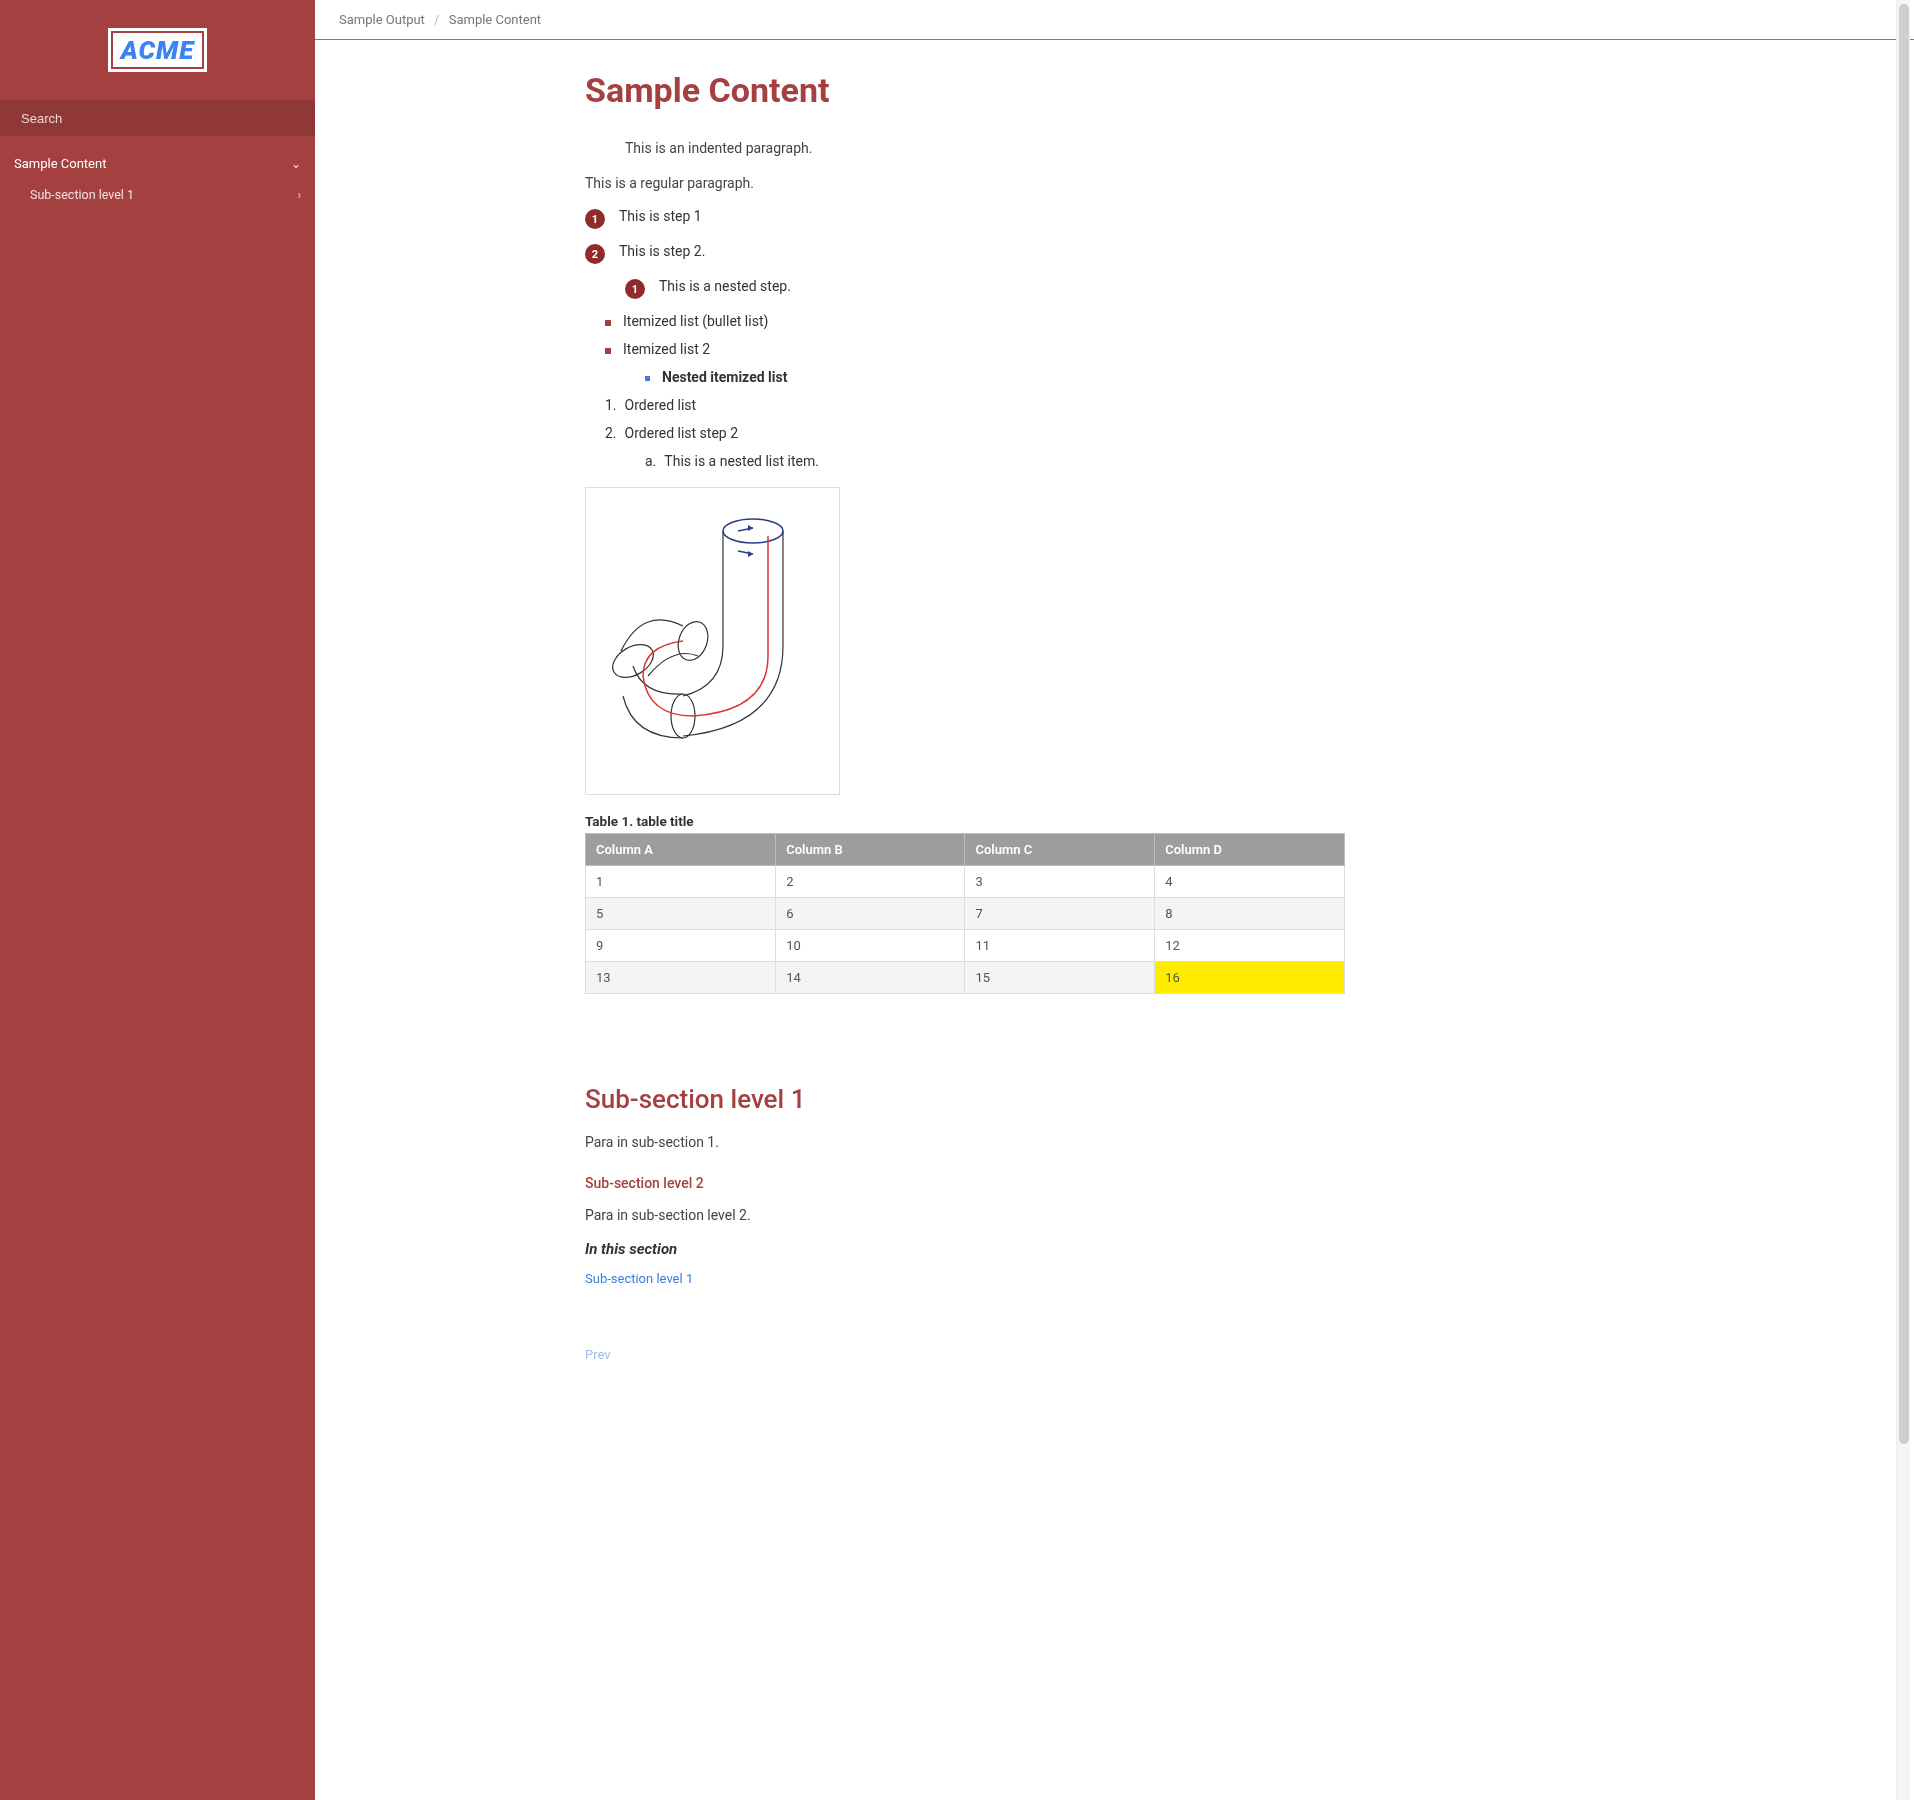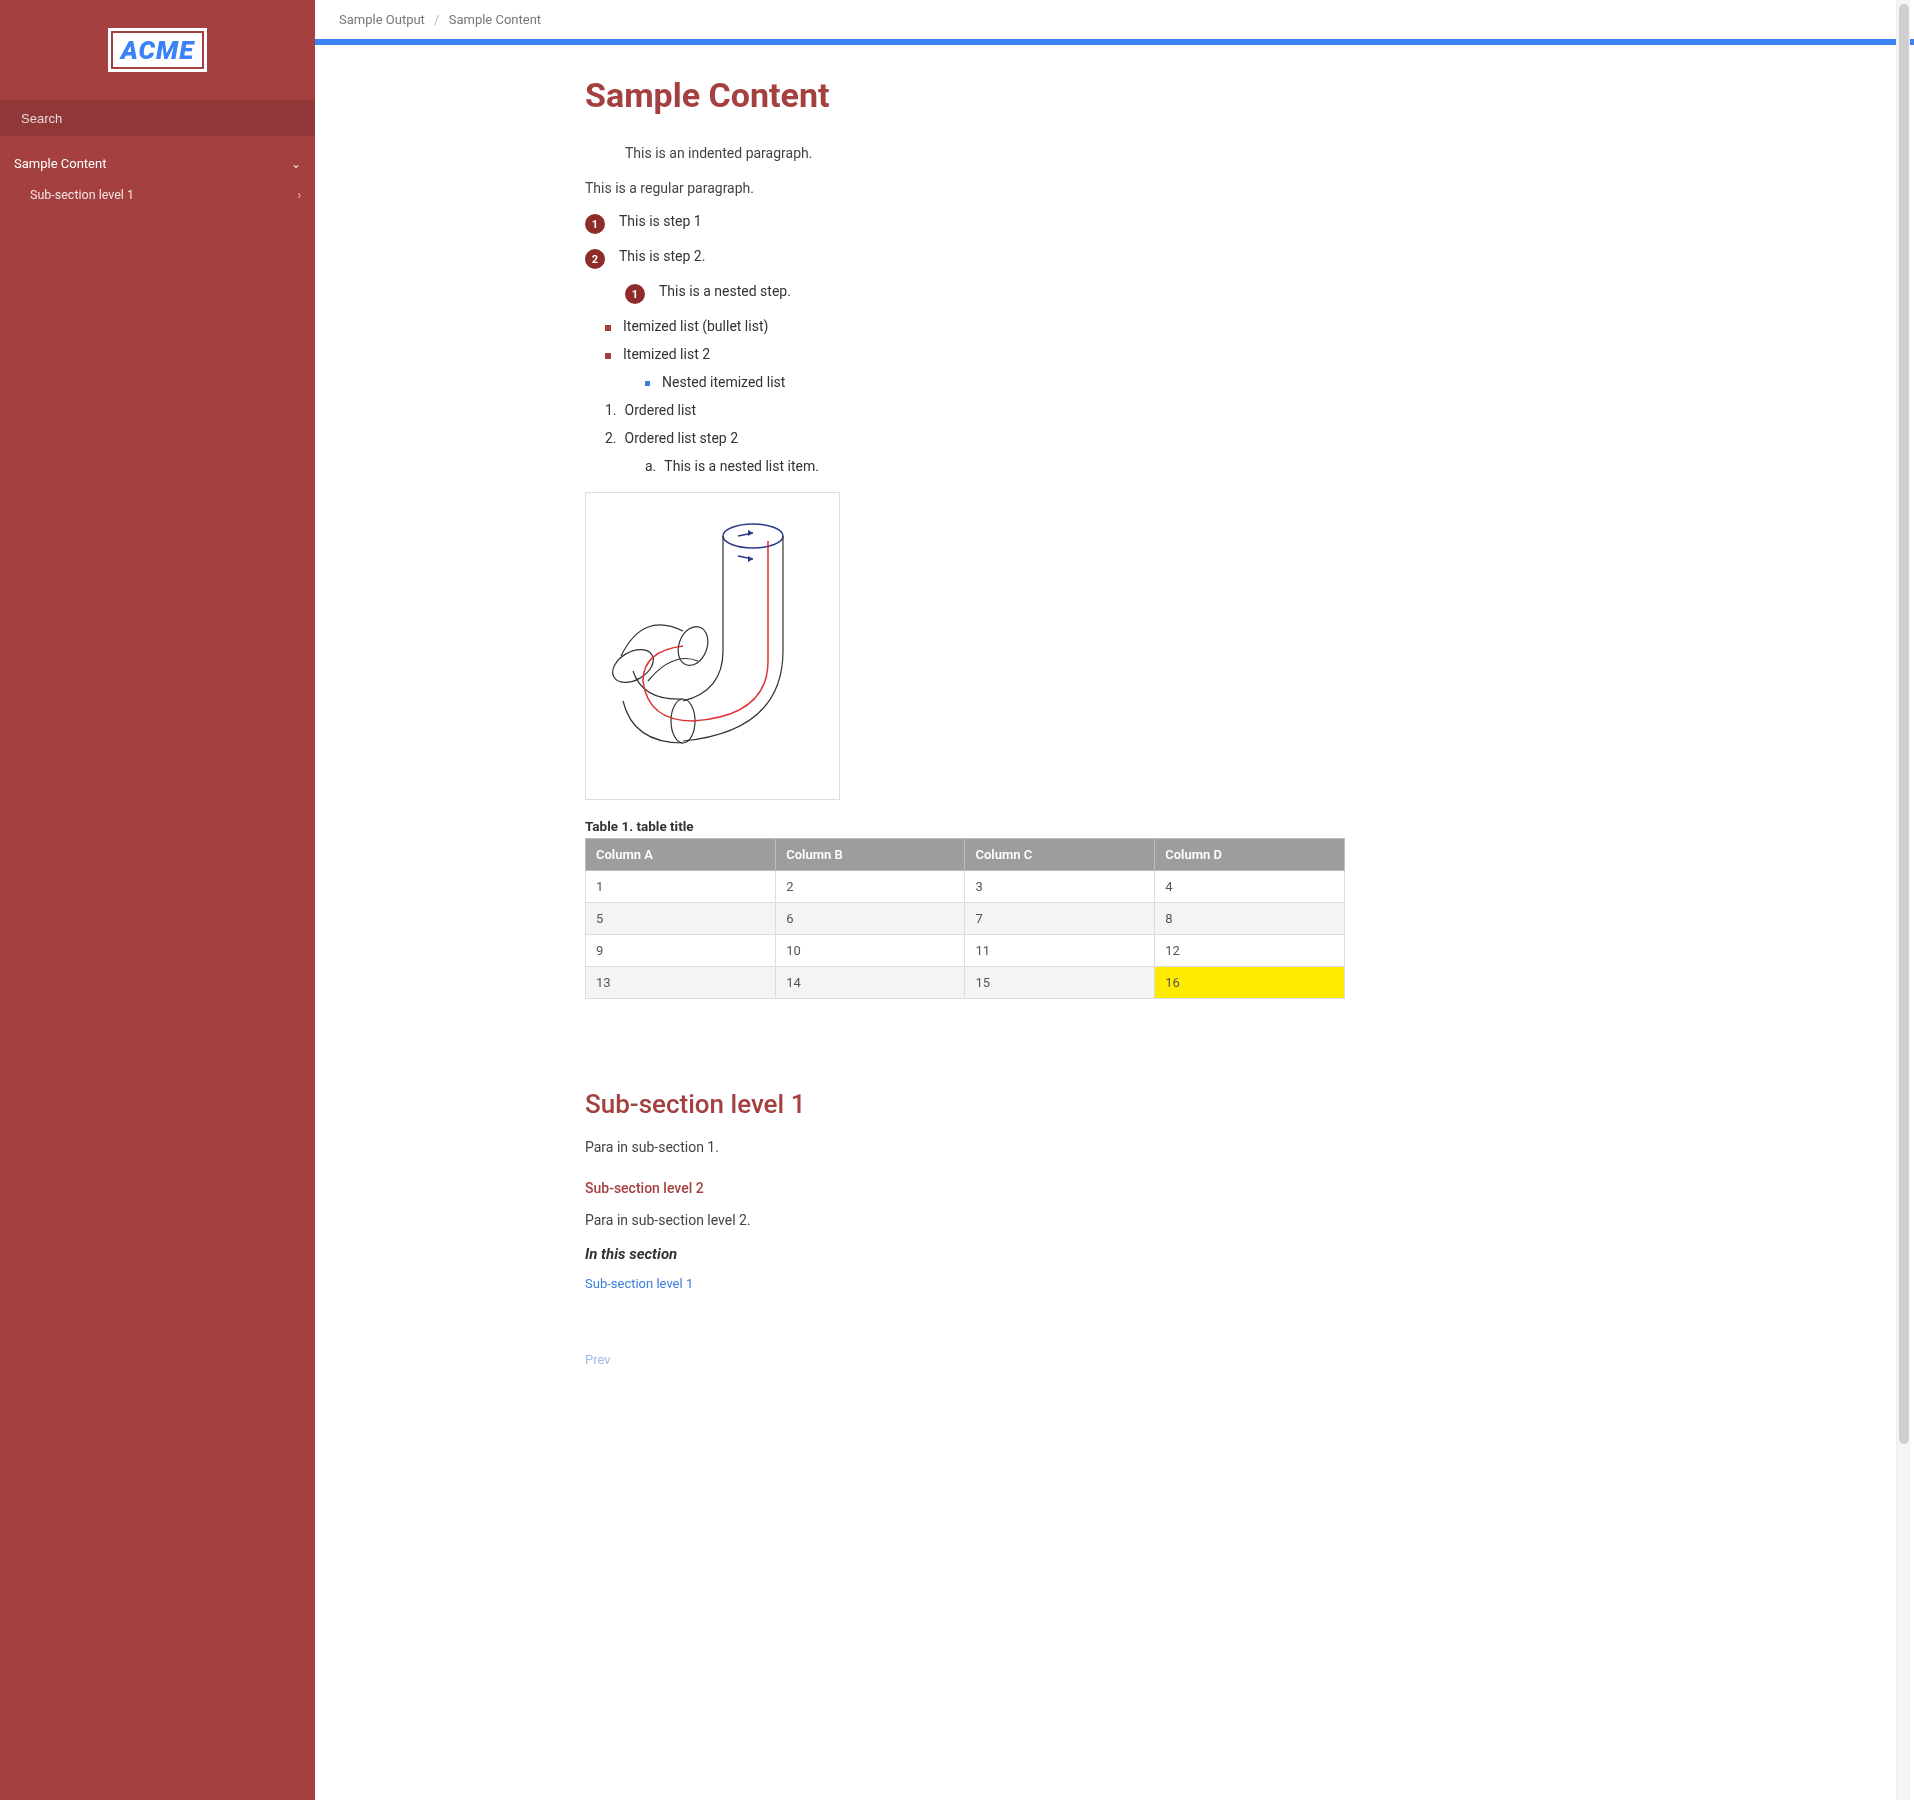--- a/index.html
+++ b/index.html
@@ -70,21 +70,21 @@
   .main {
     flex: 1;
     display: flex;
     flex-direction: column;
     overflow-x: hidden;
   }
   .breadcrumb {
     padding: 12px 24px;
     font-size: 13px;
     color: #777;
-    border-bottom: 6px solid #3b82f6;
+    border-bottom: 1px solid #3b82f6;
   }
   .breadcrumb .sep { margin: 0 6px; color: #bbb; }
   .breadcrumb .bc-link { color: #777; }
   .content {
     width: 100%;
     max-width: 1030px;
     padding: 30px 0 40px 270px;
   }
   h1.title {
     color: #a4403f;
@@ -119,21 +119,21 @@
 
   
   .item-row {
     display: flex;
     align-items: flex-start;
     gap: 12px;
     margin: 12px 0 12px 20px;
   }
   .sq { width: 6px; height: 6px; background: #a4403f; margin-top: 7px; flex-shrink: 0; }
   .sq.blue { background: #3b7ddd; width: 5px; height: 5px; }
-  .item-row.nested { margin-left: 60px; }
+  .item-row.nested { margin-left: 60px; font-weight: bold; }
 
   
   .ol-row { margin: 12px 0 12px 20px; display: flex; gap: 8px; }
   .ol-nested { margin: 12px 0 12px 60px; display: flex; gap: 8px; }
 
   
   .figure {
     border: 1px solid #ddd;
     width: 255px;
     height: 308px;

